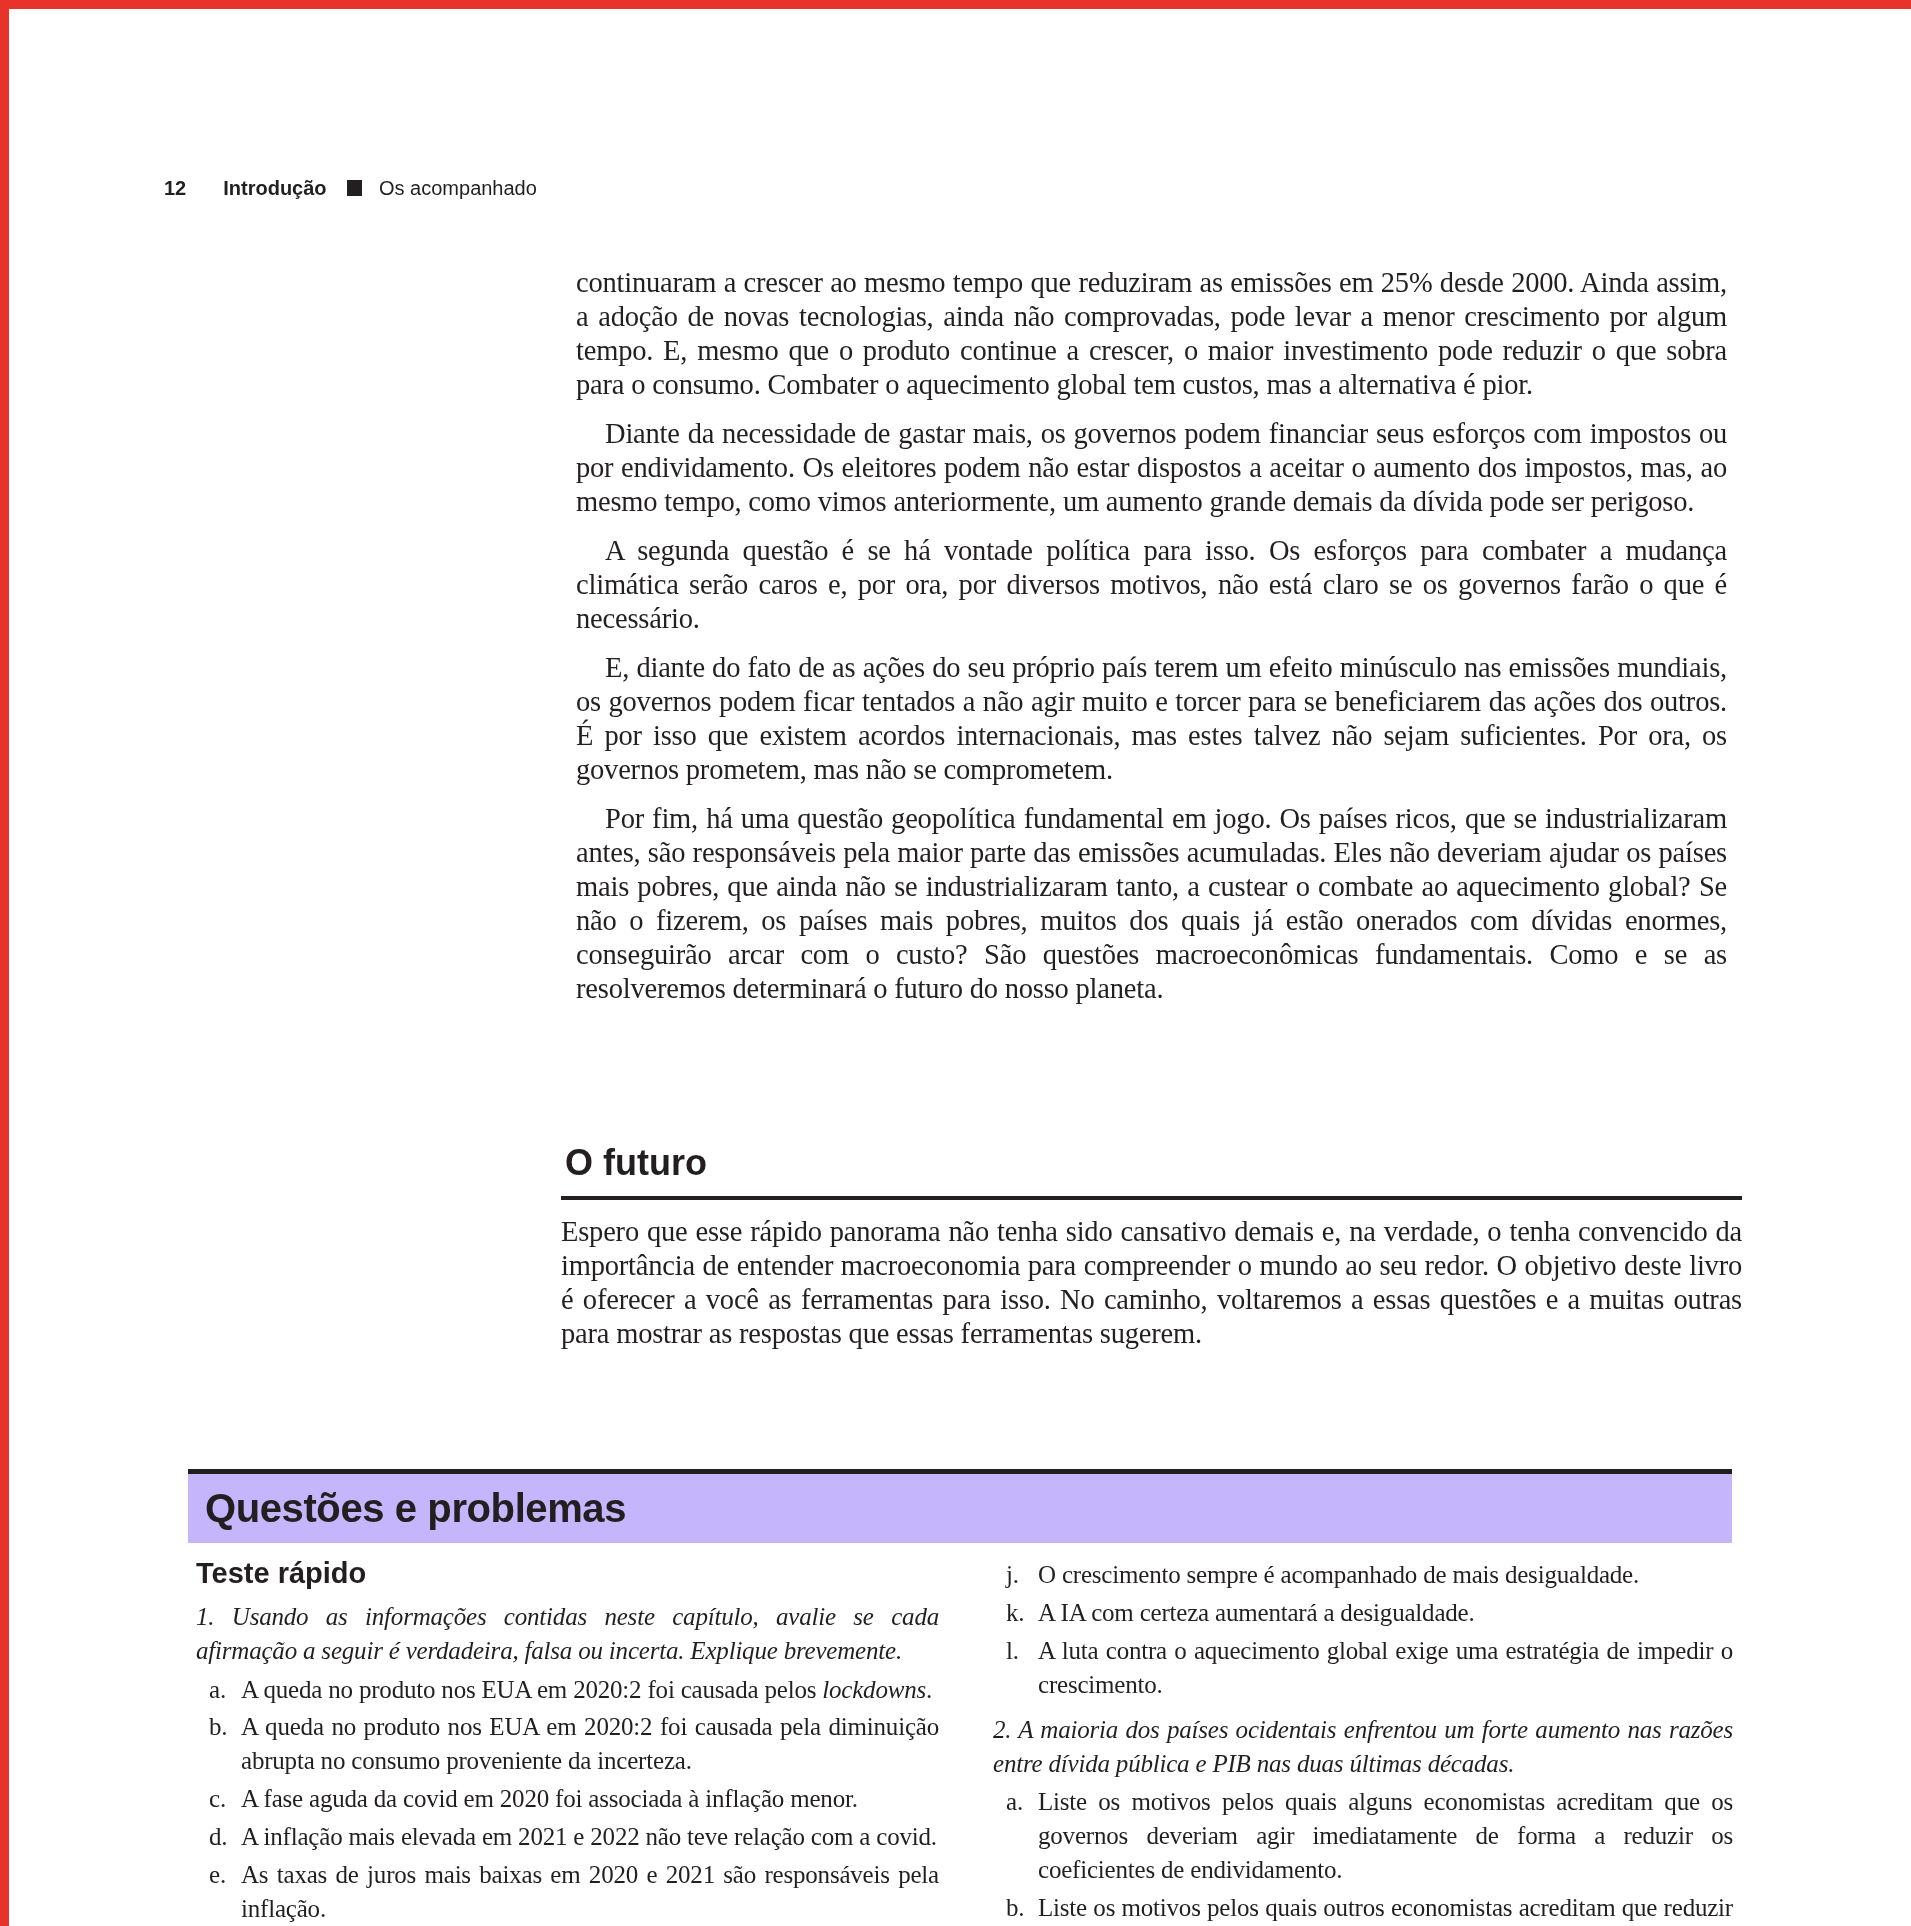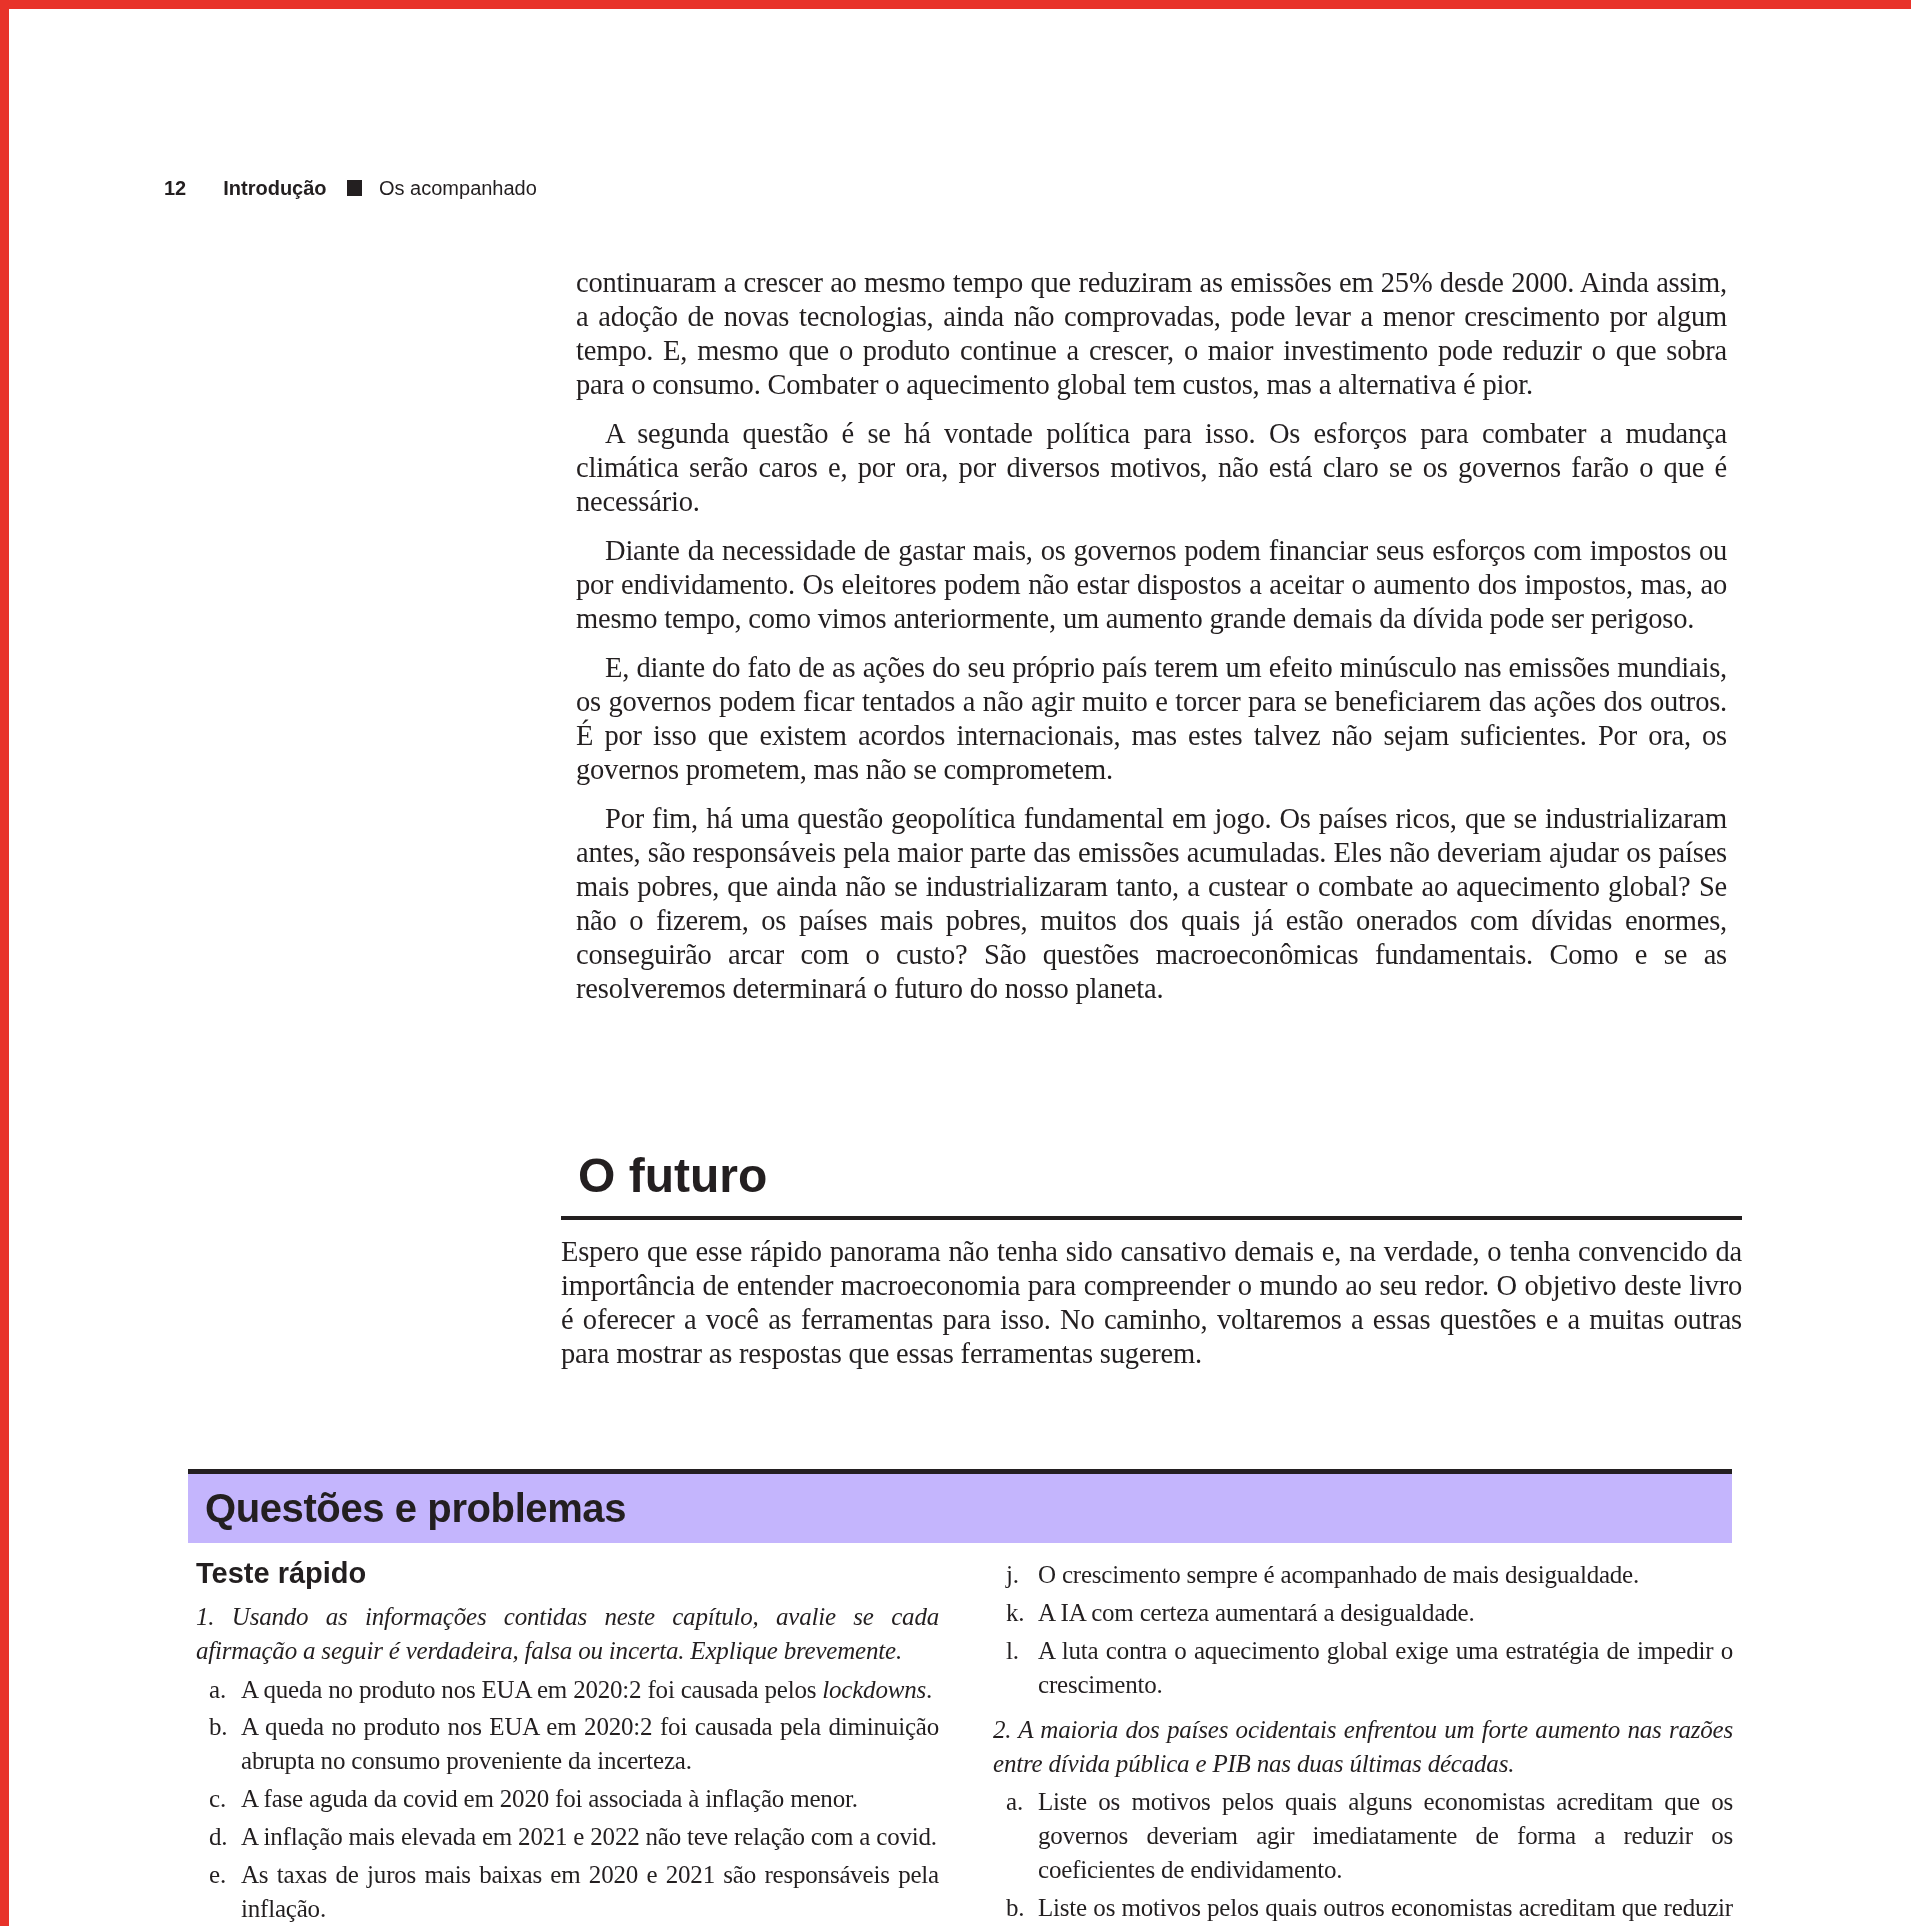--- a/index.html
+++ b/index.html
@@ -27,22 +27,22 @@
   .main-col{position:absolute;left:561px;top:251px;width:1181px;}
   .body-text p{
     margin:15px;font-size:28.5px;line-height:34px;text-align:justify;
     letter-spacing:-0.2px;
   }
   .body-text p + p{margin-top:14.6px;text-indent:29px;}
 
   
   .future-sec{position:absolute;left:561px;top:1136px;width:1181px;}
   .future-sec h2{
-    margin:17px;font-family:"Liberation Sans",sans-serif;font-weight:bold;
-    font-size:48px;line-height:46px;letter-spacing:0;
+    margin:4px;font-family:"Liberation Sans",sans-serif;font-weight:bold;
+    font-size:36px;line-height:46px;letter-spacing:0;
   }
   .rule{margin-top:10px;height:3.9px;background:#231f20;}
   .future-sec p{
     margin:15.4px 0 0 0;font-size:28.5px;line-height:34px;text-align:justify;letter-spacing:-0.2px;
   }
 
   
   .qp-banner{position:absolute;left:188px;top:1469px;width:1544px;}
   .qp-banner .bar{height:4.6px;background:#231f20;}
   .qp-banner .band{
@@ -82,22 +82,22 @@
 
 <div class="running-header">
   <span class="pageno">12</span>
   <span class="section">Introdução</span>
   <span class="sq-sep"></span>
   <span class="subsection">Os acompanhado</span>
 </div>
 
 <div class="main-col body-text">
   <p>continuaram a crescer ao mesmo tempo que reduziram as emissões em 25% desde 2000. Ainda assim, a adoção de novas tecnologias, ainda não comprovadas, pode levar a menor crescimento por algum tempo. E, mesmo que o produto continue a crescer, o maior investimento pode reduzir o que sobra para o consumo. Combater o aquecimento global tem custos, mas a alternativa é pior.</p>
+  <p>Diante da necessidade de gastar mais, os governos podem financiar seus esforços com impostos ou por endividamento. Os eleitores podem não estar dispostos a aceitar o aumento dos impostos, mas, ao mesmo tempo, como vimos anteriormente, um aumento grande demais da dívida pode ser perigoso.</p>
   <p>A segunda questão é se há vontade política para isso. Os esforços para combater a mudança climática serão caros e, por ora, por diversos motivos, não está claro se os governos farão o que é necessário.</p>
-  <p>Diante da necessidade de gastar mais, os governos podem financiar seus esforços com impostos ou por endividamento. Os eleitores podem não estar dispostos a aceitar o aumento dos impostos, mas, ao mesmo tempo, como vimos anteriormente, um aumento grande demais da dívida pode ser perigoso.</p>
   <p>E, diante do fato de as ações do seu próprio país terem um efeito minúsculo nas emissões mundiais, os governos podem ficar tentados a não agir muito e torcer para se beneficiarem das ações dos outros. É por isso que existem acordos internacionais, mas estes talvez não sejam suficientes. Por ora, os governos prometem, mas não se comprometem.</p>
   <p>Por fim, há uma questão geopolítica fundamental em jogo. Os países ricos, que se industrializaram antes, são responsáveis pela maior parte das emissões acumuladas. Eles não deveriam ajudar os países mais pobres, que ainda não se industrializaram tanto, a custear o combate ao aquecimento global? Se não o fizerem, os países mais pobres, muitos dos quais já estão onerados com dívidas enormes, conseguirão arcar com o custo? São questões macroeconômicas fundamentais. Como e se as resolveremos determinará o futuro do nosso planeta.</p>
 </div>
 
 <div class="future-sec">
   <h2>O futuro</h2>
   <div class="rule"></div>
   <p>Espero que esse rápido panorama não tenha sido cansativo demais e, na verdade, o tenha convencido da importância de entender macroeconomia para compreender o mundo ao seu redor. O objetivo deste livro é oferecer a você as ferramentas para isso. No caminho, voltaremos a essas questões e a muitas outras para mostrar as respostas que essas ferramentas sugerem.</p>
 </div>
 

